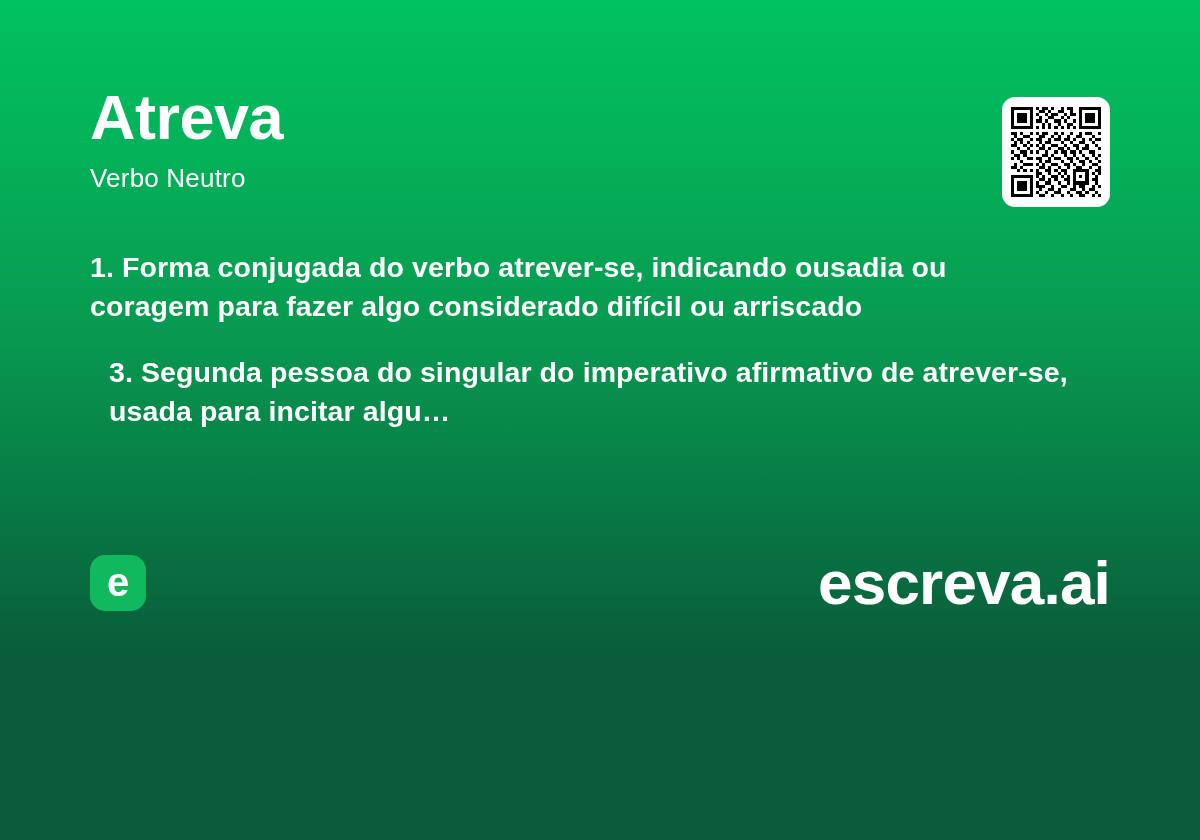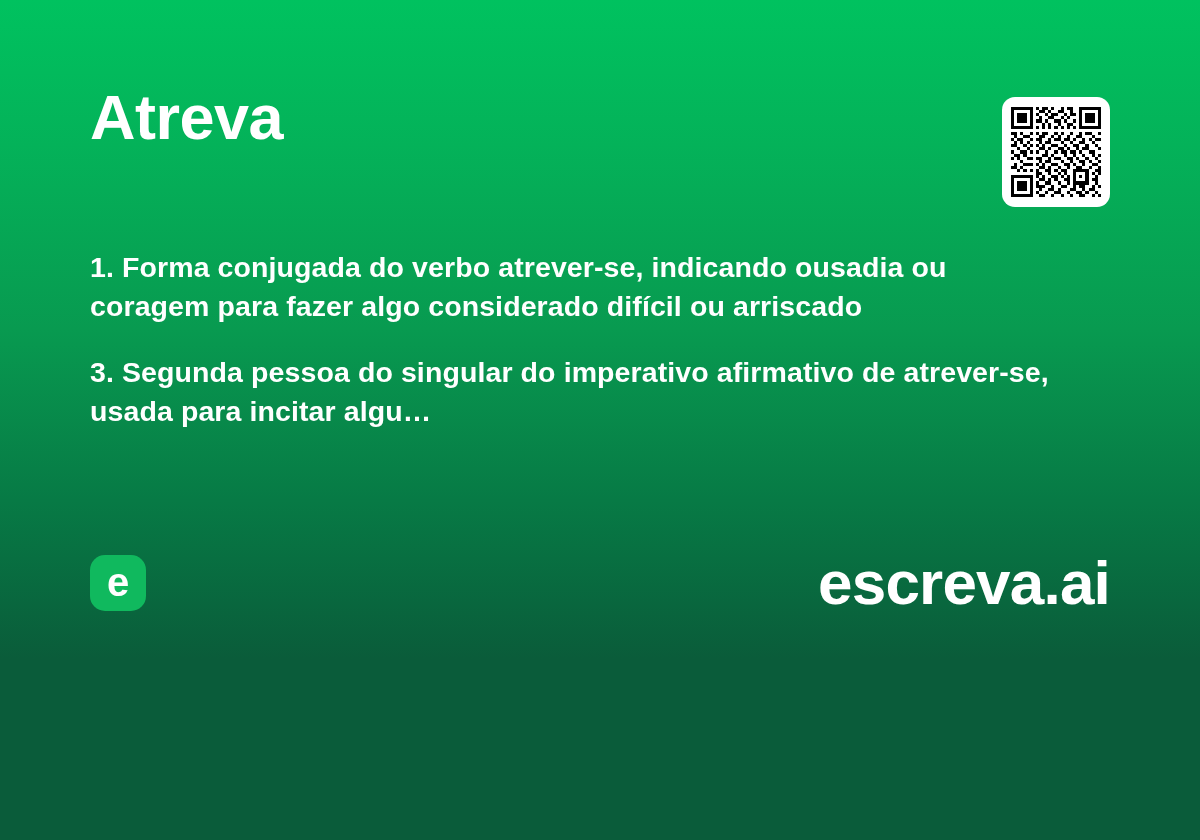--- a/index.html
+++ b/index.html
@@ -82,21 +82,21 @@
   }
 
   .definition {
     font-size: 28.5px;
     line-height: 39px;
     font-weight: 700;
     color: #ffffff;
     letter-spacing: 0.1px;
     margin-bottom: 27px;
   }
-  .definition:last-child { margin-bottom: 0; }
+  .definition:last-child { margin-bottom: 0; margin-left: 19px; }
 
   
   .footer {
     position: absolute;
     left: 90px;
     right: 90px;
     bottom: 48px;
     height: 56px;
     display: flex;
     align-items: center;
@@ -129,20 +129,21 @@
     line-height: 1;
   }
 </style>
 </head>
 <body>
 
 <div class="card">
 
   <div class="header">
     <span class="word-title">Atreva</span>
+    <span class="word-class">Verbo Neutro</span>
   </div>
 
   <div class="qr-card">
     <svg viewBox="0 0 29 29" shape-rendering="crispEdges" aria-label="QR code">
       <rect width="29" height="29" fill="#ffffff"></rect>
       <g fill="#000000">
 
         <rect x="0" y="0" width="7" height="1"></rect>
           <rect x="0" y="6" width="7" height="1"></rect>
         <rect x="0" y="0" width="1" height="7"></rect>

